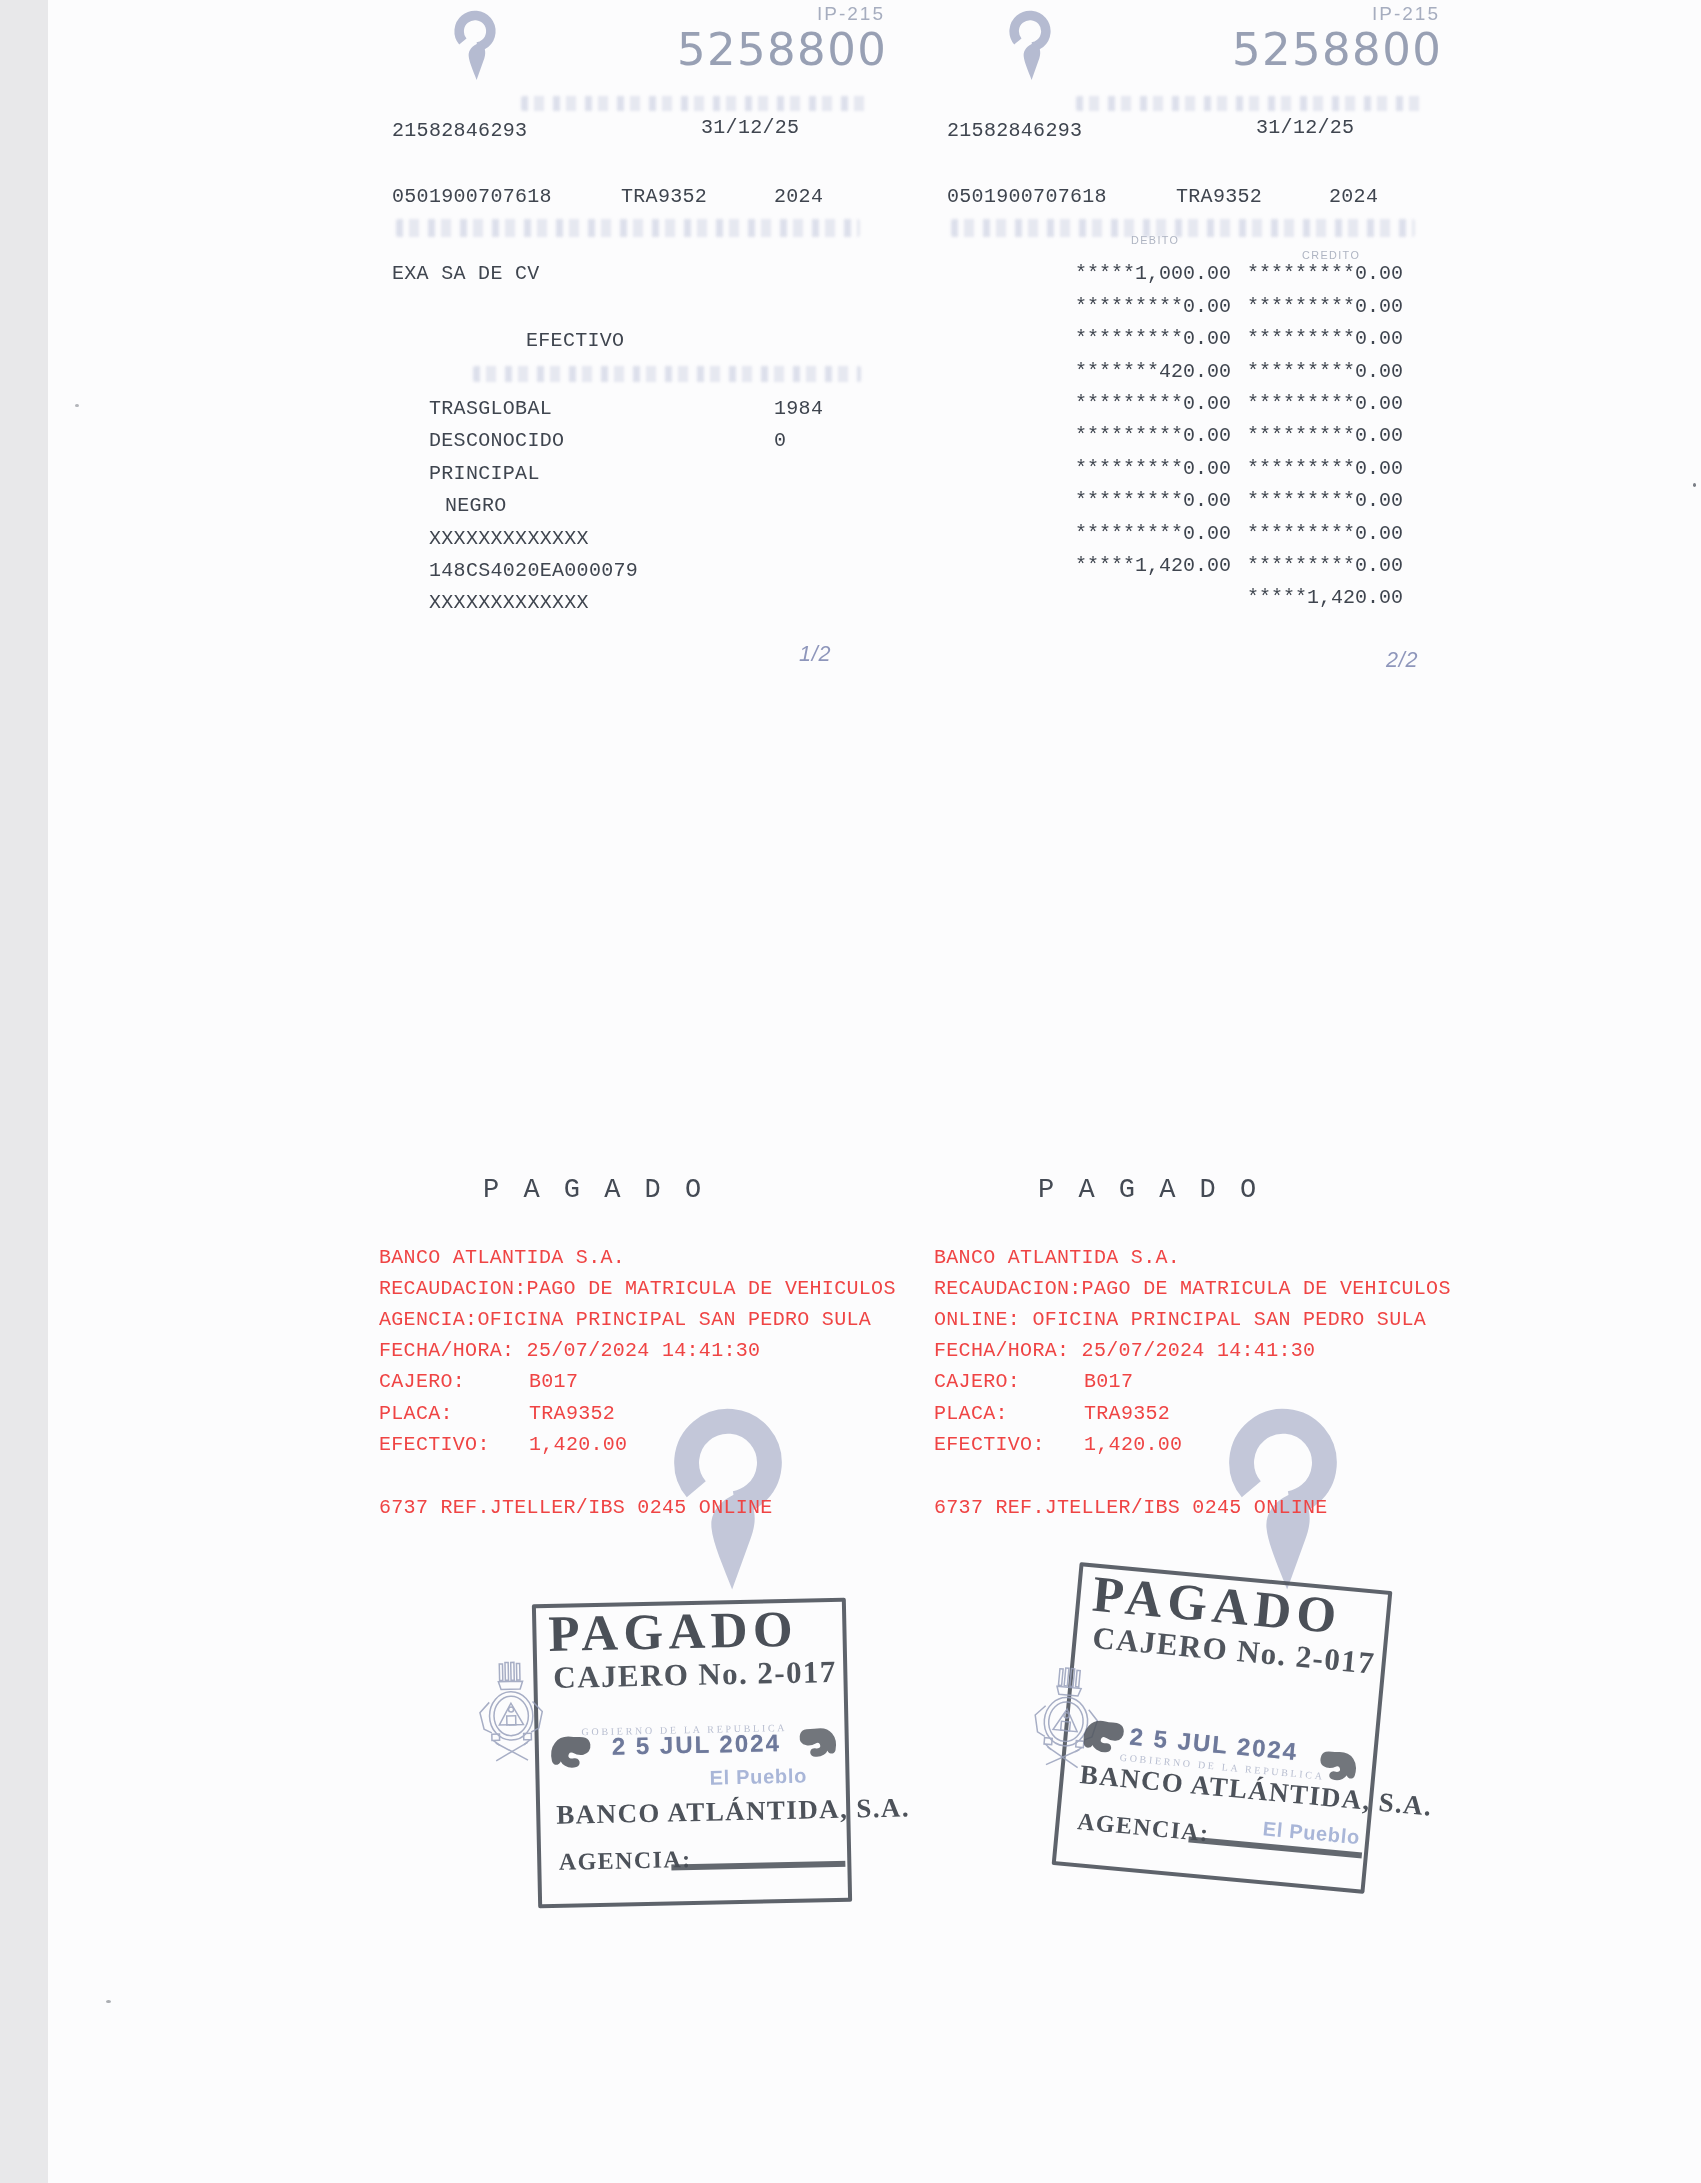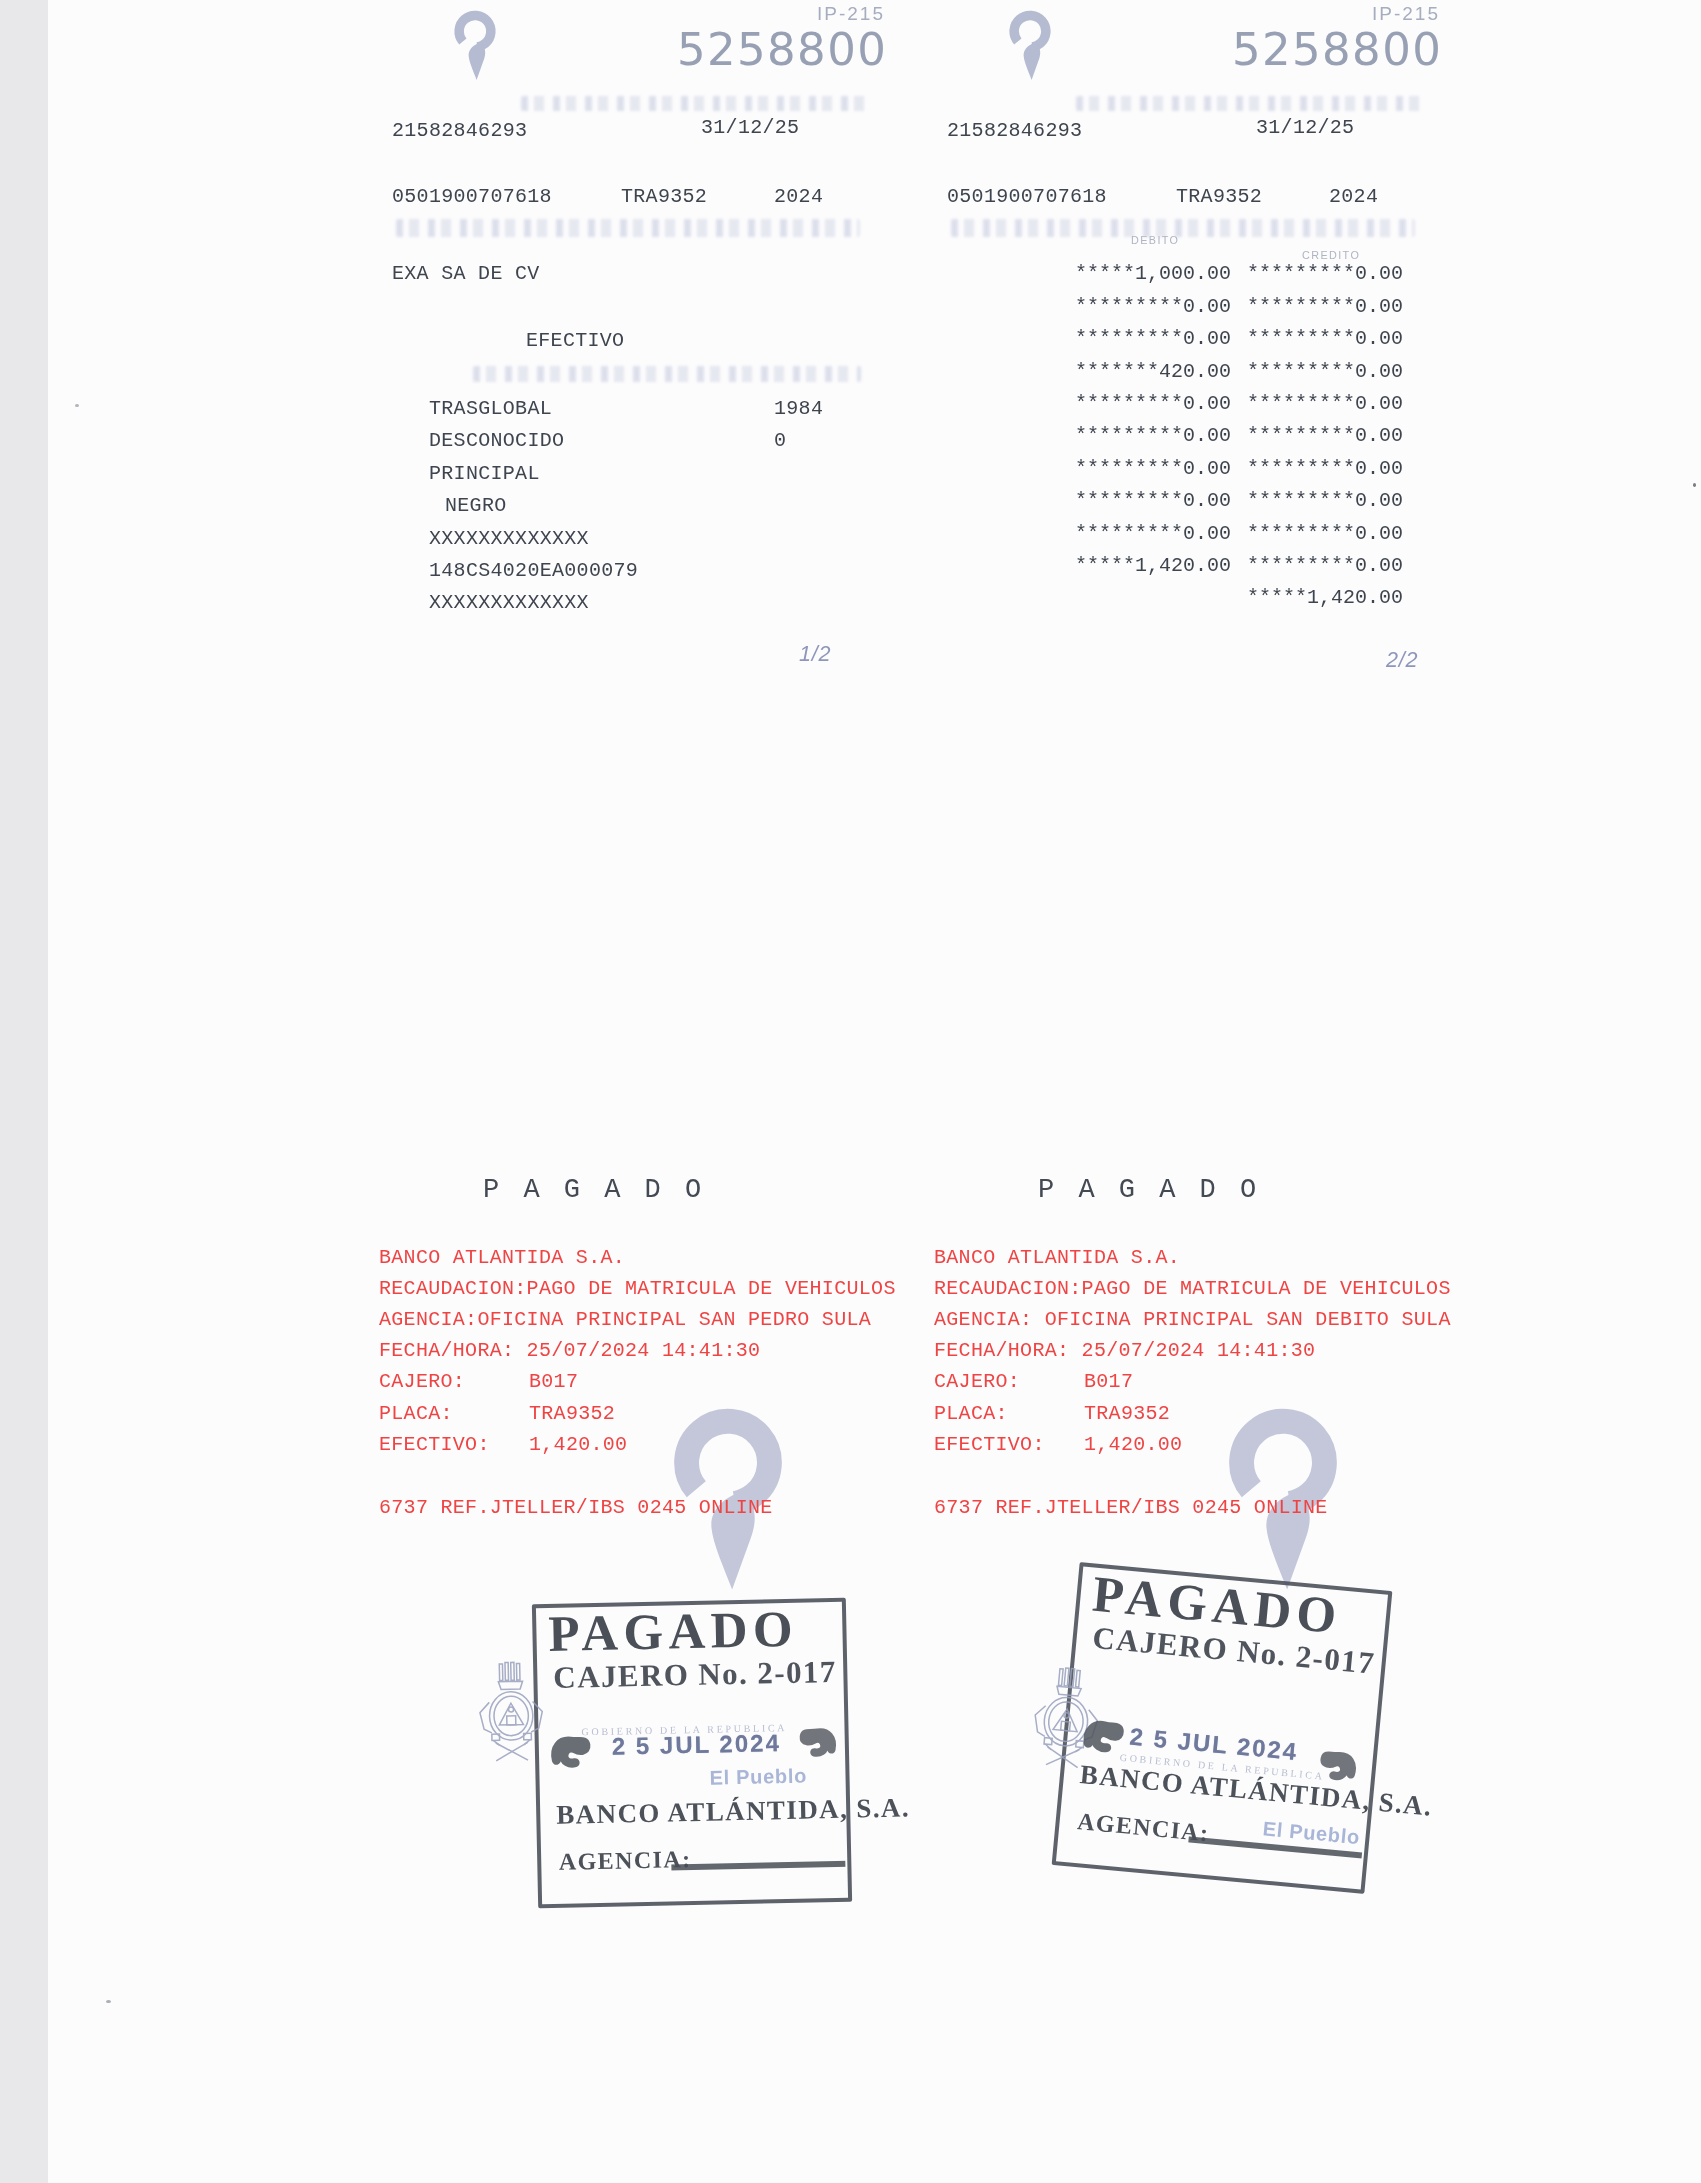--- a/index.html
+++ b/index.html
@@ -255,21 +255,21 @@
     <div class="amt c" style="top:523px">*********0.00</div>
     <div class="amt d" style="top:555px">*****1,420.00</div>
     <div class="amt c" style="top:555px">*********0.00</div>
     <div class="amt c" style="top:587px">*****1,420.00</div>
 
     <div class="pagenum" style="left:783px;top:647px">2/2</div>
 
     <div class="pagado-line" style="left:435px;top:1175px">P A G A D O</div>
     <div class="t soft" style="left:331px;top:1246px">BANCO ATLANTIDA S.A.</div>
     <div class="t soft" style="left:331px;top:1277px">RECAUDACION:PAGO DE MATRICULA DE VEHICULOS</div>
-    <div class="t soft" style="left:331px;top:1308px">AGENCIA: OFICINA PRINCIPAL SAN DEBITO SULA</div>
+    <div class="t soft" style="left:331px;top:1308px">ONLINE: OFICINA PRINCIPAL SAN PEDRO SULA</div>
     <div class="t soft" style="left:331px;top:1339px">FECHA/HORA: 25/07/2024 14:41:30</div>
     <div class="t soft" style="left:331px;top:1370px">CAJERO:</div>
     <div class="t soft" style="left:481px;top:1370px">B017</div>
     <div class="t soft" style="left:331px;top:1402px">PLACA:</div>
     <div class="t soft" style="left:481px;top:1402px">TRA9352</div>
     <div class="t soft" style="left:331px;top:1433px">EFECTIVO:</div>
     <div class="t soft" style="left:481px;top:1433px">1,420.00</div>
     <span class="pin pin-wm" style="left:611px;top:1381px;width:138px;height:235px">
         <svg viewBox="0 0 205 348" width="138" height="235">
           <use href="#pin"></use>

